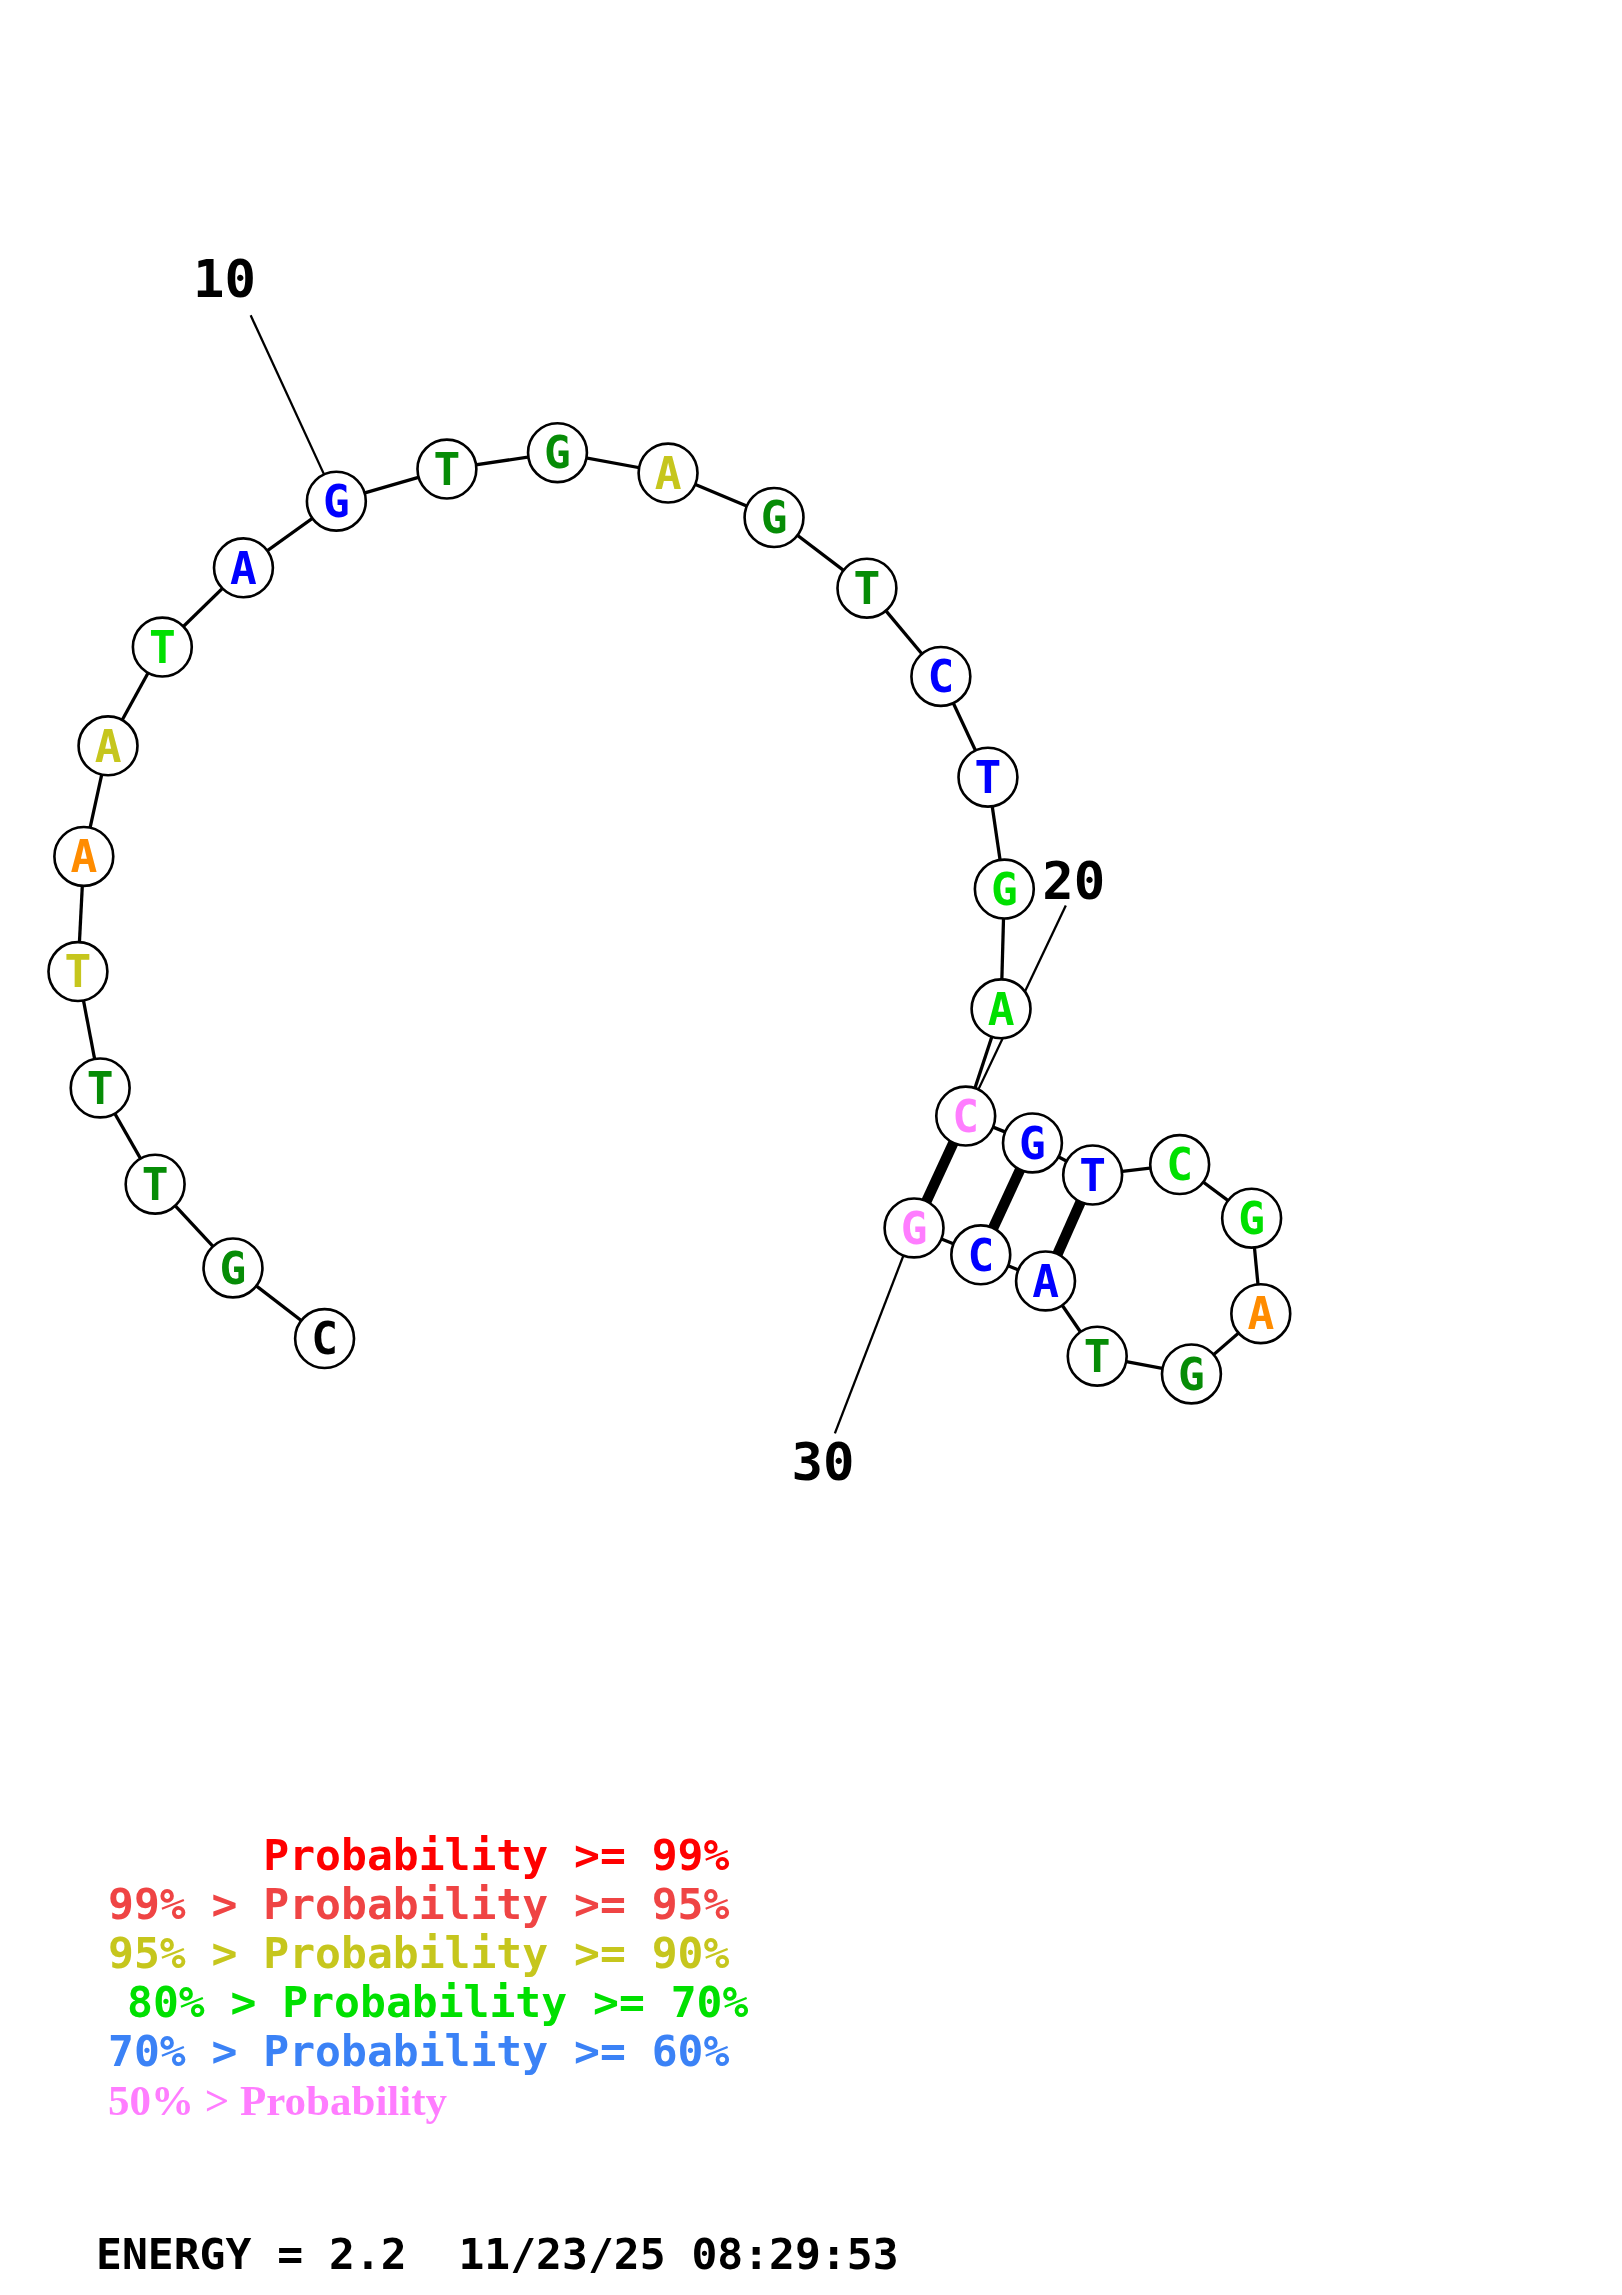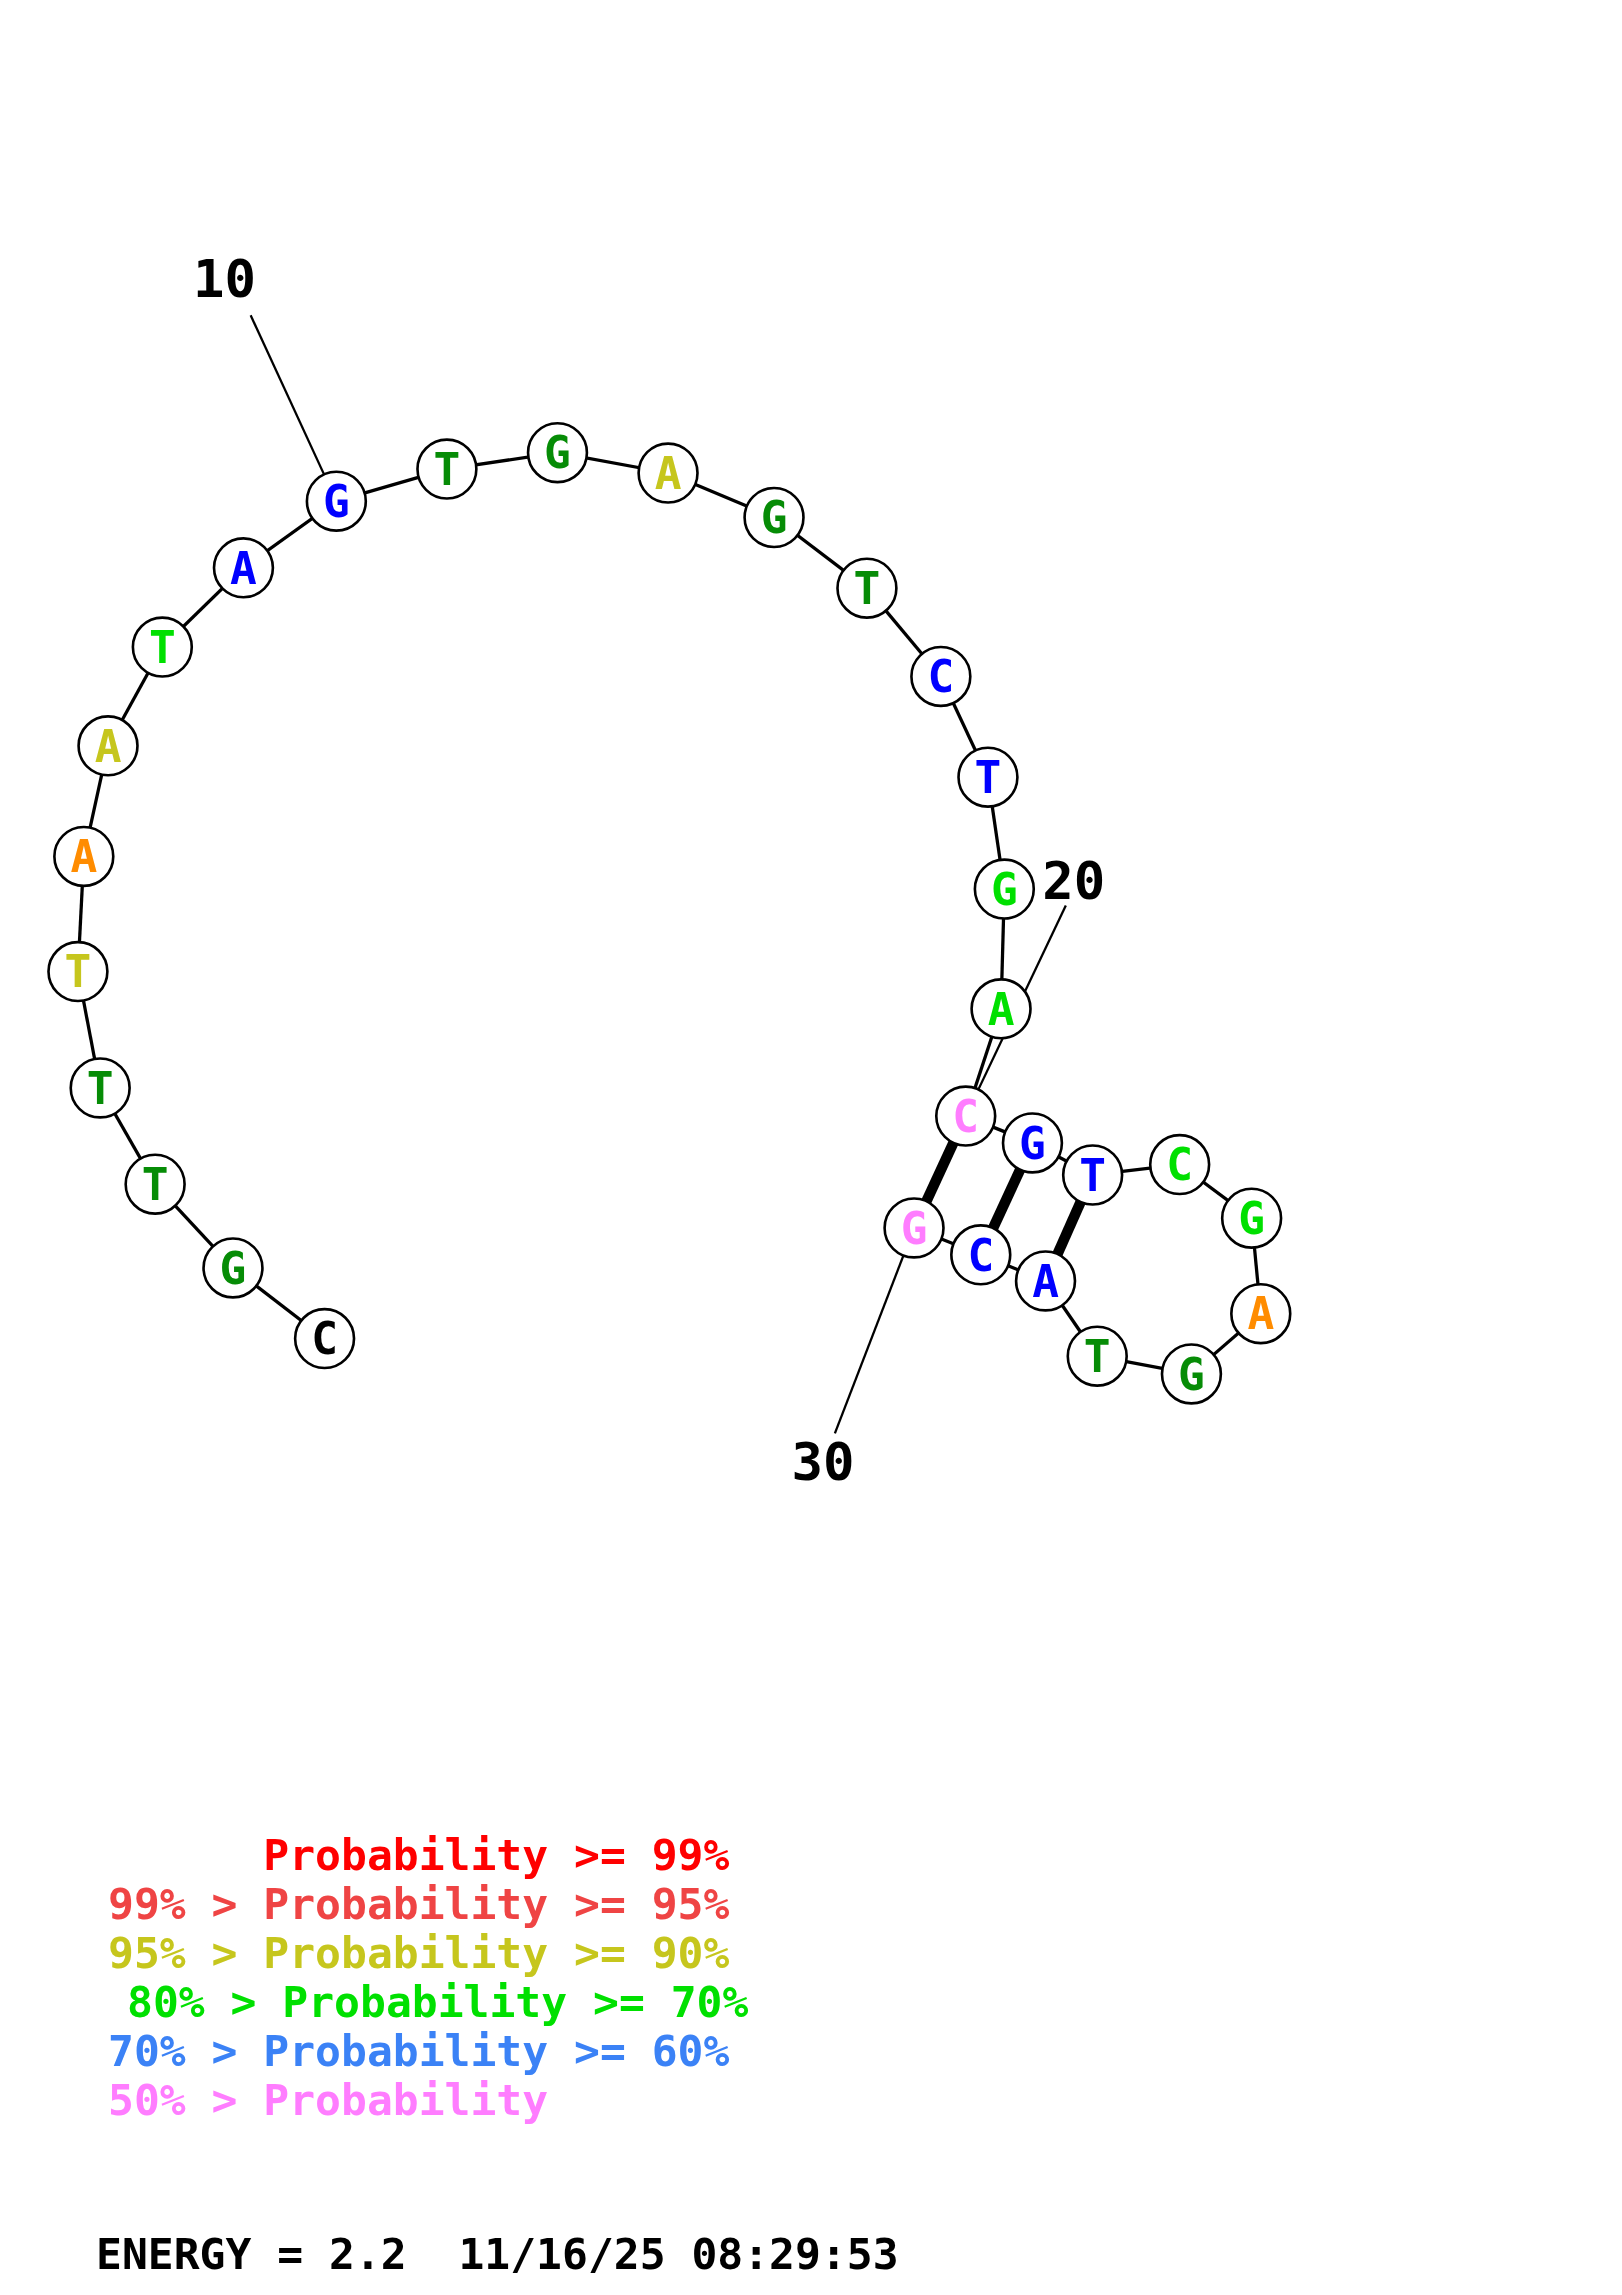--- a/index.html
+++ b/index.html
@@ -119,19 +119,19 @@
       <text x="1641" y="1374" text-anchor="middle" class="pos-label">20</text>
       <text x="1258" y="2262" text-anchor="middle" class="pos-label">30</text>
     </svg>
 
   <div id="legend">
       <div class="legend-row" style="color: rgb(255, 0, 0);">      Probability &gt;= 99%</div>
       <div class="legend-row" style="color: #ef4444;">99% &gt; Probability &gt;= 95%</div>
       <div class="legend-row" style="color: rgb(198, 198, 29);">95% &gt; Probability &gt;= 90%</div>
       <div class="legend-row" style="color: rgb(0, 224, 0); margin-left: 19px;">80% &gt; Probability &gt;= 70%</div>
       <div class="legend-row" style="color: #3b82f6;">70% &gt; Probability &gt;= 60%</div>
-      <div class="legend-row" style="color: rgb(255, 125, 255);">50% &gt; Probability</div>
+      <div class="legend-row" style="color: rgb(255, 125, 255); font-family: Liberation Serif, serif;">50% &gt; Probability</div>
     </div>
 
-  <div id="energy-line">ENERGY = 2.2  11/16/25 08:29:53</div>
+  <div id="energy-line">ENERGY = 2.2  11/23/25 08:29:53</div>
 
 </div>
 
 
 </body></html>

